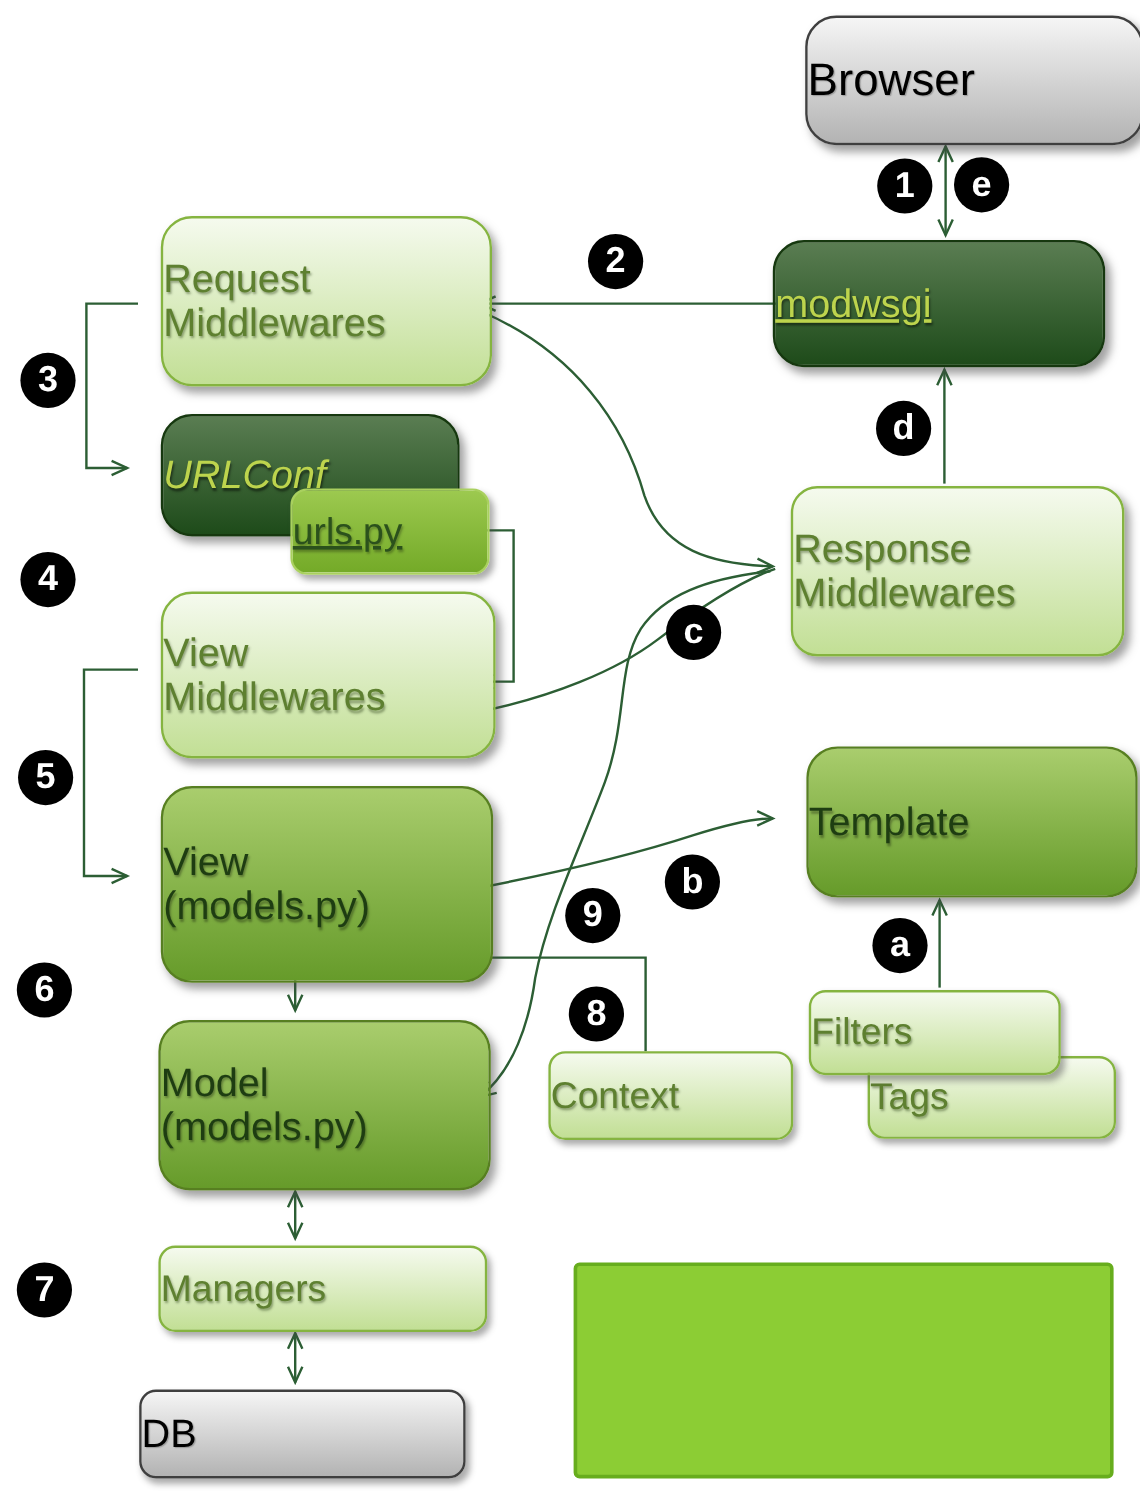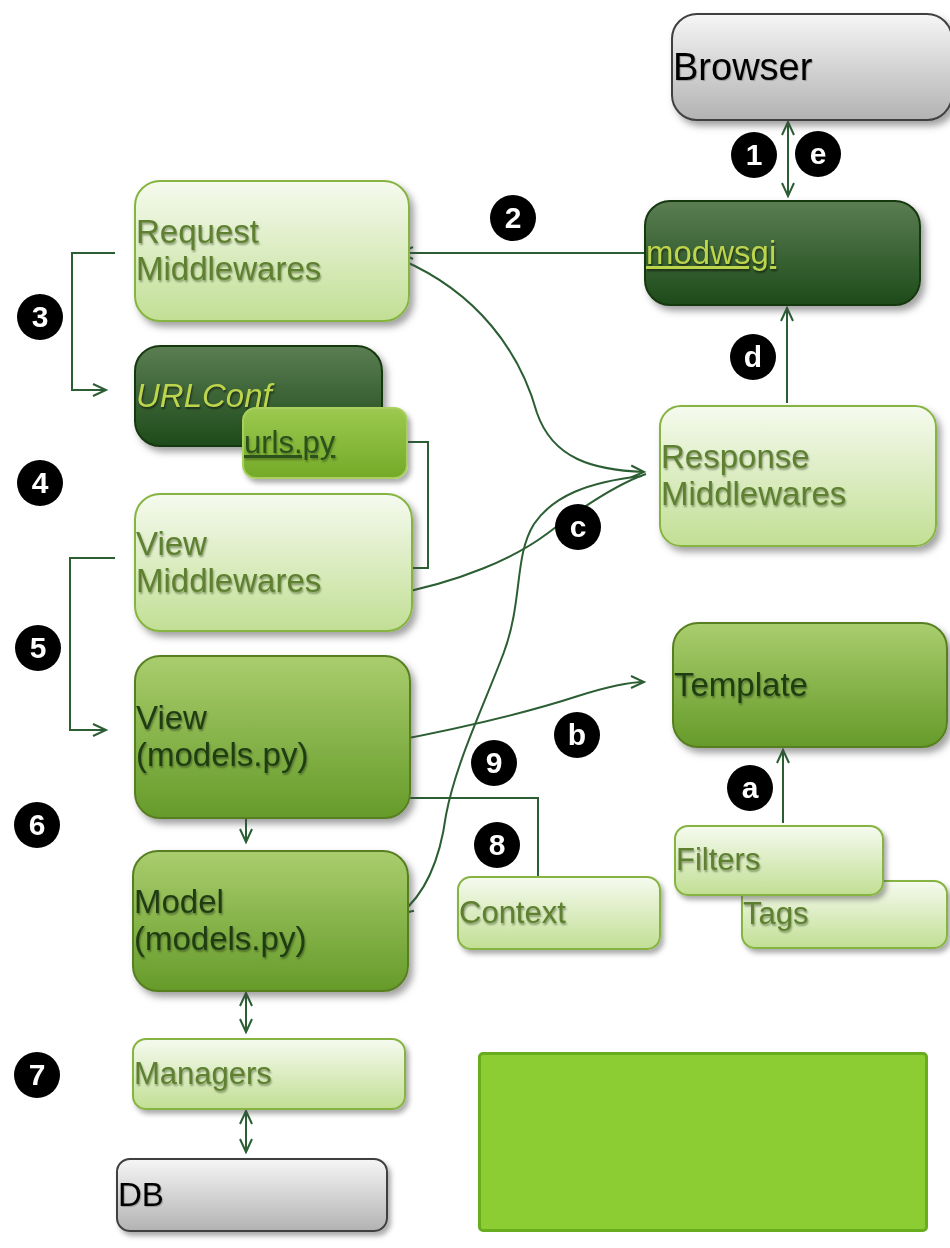--- a/index.html
+++ b/index.html
@@ -38,21 +38,21 @@
   #n-urlspy    {left:223px;top:407px; width:162px;height:68px; z-index:7;}
   #n-viewmw    {left:115px;top:493px; width:275px;height:135px;}
   #n-view      {left:115px;top:655px; width:273px;height:160px;}
   #n-model     {left:113px;top:850px; width:273px;height:138px;}
   #n-managers  {left:113px;top:1038px;width:270px;height:68px;}
   #n-db        {left:97px;top:1158px;width:268px;height:70px;}
   #n-respmw    {left:640px;top:405px; width:274px;height:138px;border-radius:22px;}
   #n-template  {left:653px;top:622px; width:272px;height:122px;}
   #n-context   {left:438px;top:876px; width:200px;height:70px; z-index:8;}
   #n-filters   {left:655px;top:825px; width:206px;height:67px; z-index:9;}
-  #n-tags      {left:722px;top:880px; width:203px;height:65px; z-index:8;}
+  #n-tags      {left:704px;top:880px; width:203px;height:65px; z-index:8;}
 
   
   #b1{left:731px;top:132px;} #be{left:795px;top:131px;} #b2{left:490px;top:195px;}
   #b3{left:17px;top:294px;}  #b4{left:17px;top:460px;}  #b5{left:15px;top:625px;}
   #b6{left:14px;top:802px;}  #b7{left:14px;top:1052px;} #b8{left:474px;top:822px;}
   #b9{left:471px;top:740px;} #ba{left:727px;top:765px;} #bb{left:554px;top:712px;}
   #bc{left:555px;top:504px;} #bd{left:730px;top:334px;}
 </style>
 </head>
 <body>

